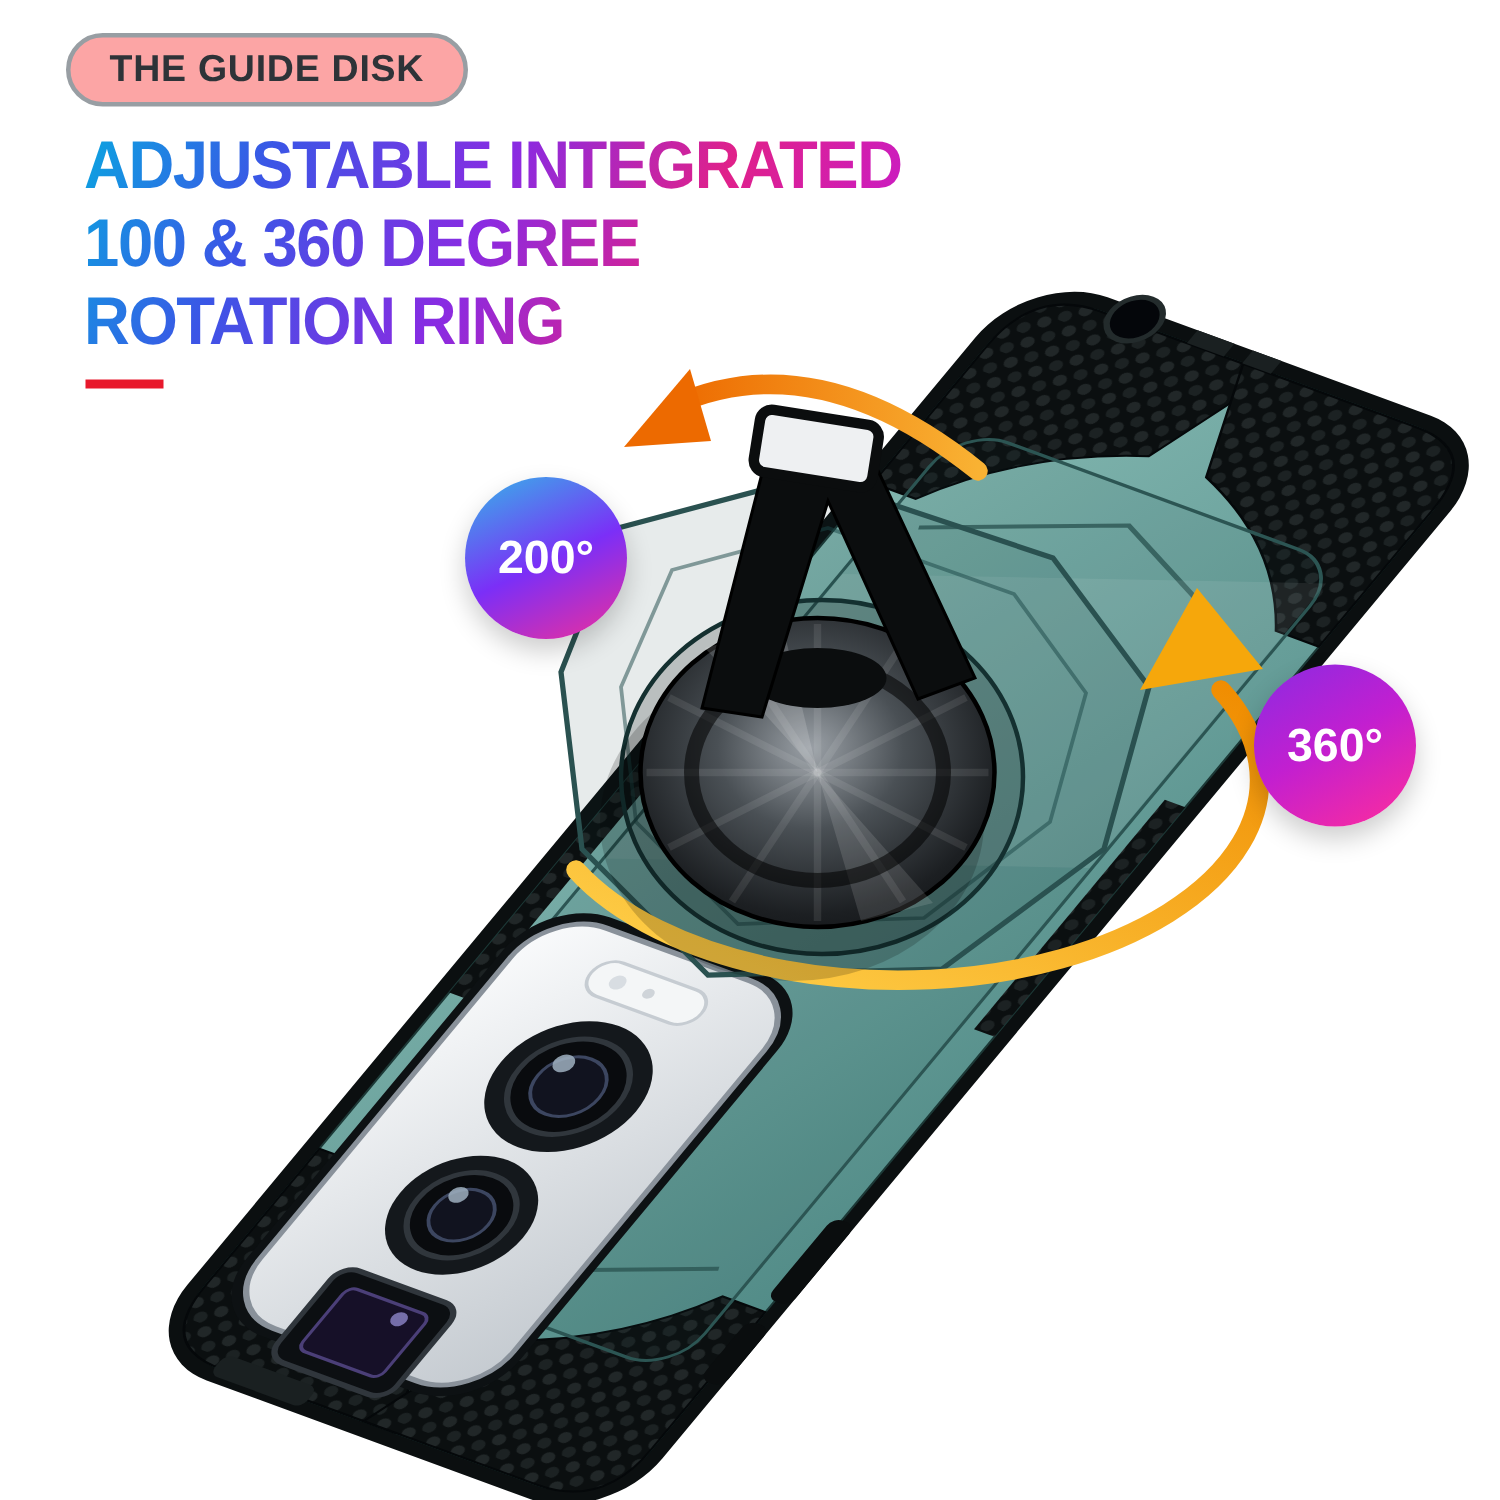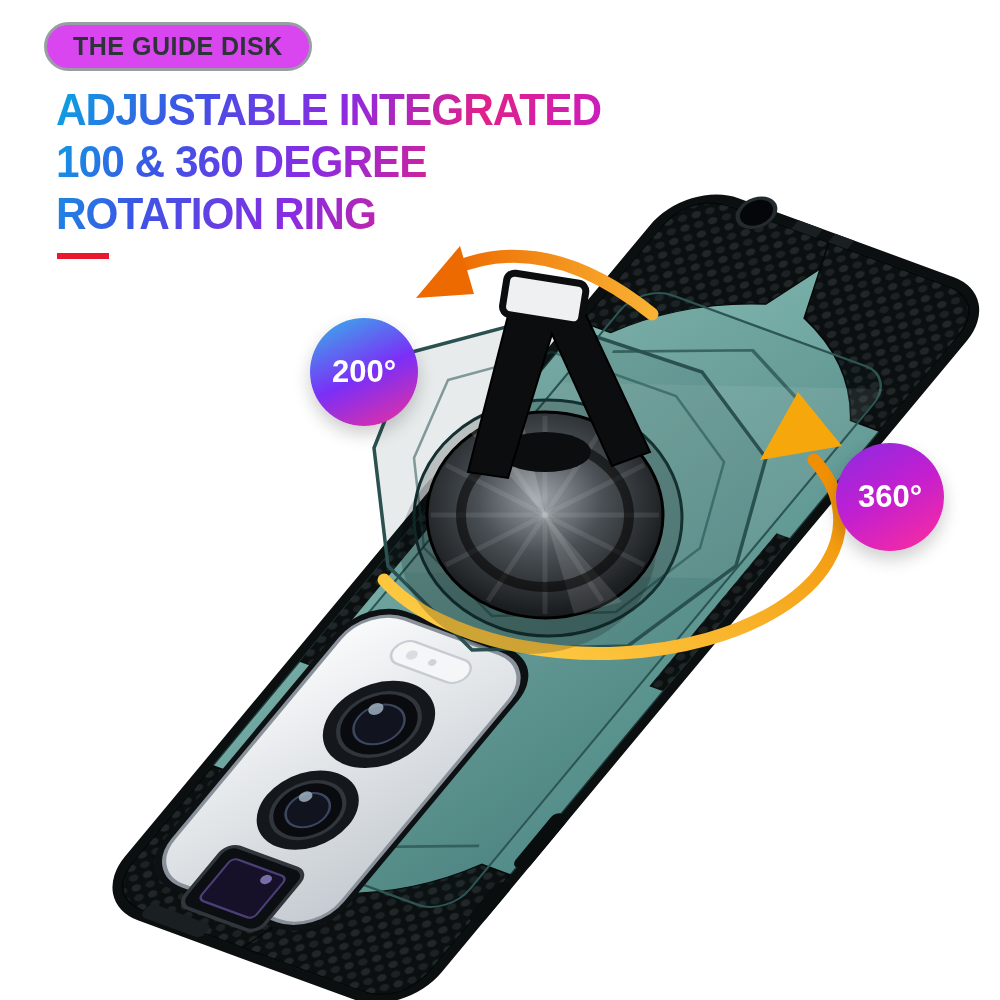--- a/index.html
+++ b/index.html
@@ -7,21 +7,21 @@
     width:1000px;height:1000px;position:relative;overflow:hidden;
     background:#ffffff;
     font-family:"Liberation Sans", sans-serif;
   }
   .stage{position:absolute;inset:0;}
   .pill{
     position:absolute;left:44px;top:22px;
     border:3px solid #989ea3;border-radius:28px;
     padding:7px 26px;
     font-size:25px;font-weight:bold;color:#2e3338;letter-spacing:.5px;
-    background:#d946ef;z-index:5;white-space:nowrap;
+    background:#fca5a5;z-index:5;white-space:nowrap;
   }
   .headline{
     position:absolute;left:56px;top:84px;margin:0;z-index:5;
     font-size:45px;font-weight:bold;line-height:52px;letter-spacing:-1px;
     transform:scaleX(.94);transform-origin:left top;
     background:linear-gradient(115deg,#0aa6e0 0%,#3b55e6 22%,#8a2be2 48%,#e0218a 72%,#c21bd6 100%);
     -webkit-background-clip:text;background-clip:text;
     color:transparent;
   }
   .headline span{display:block;white-space:nowrap;}

